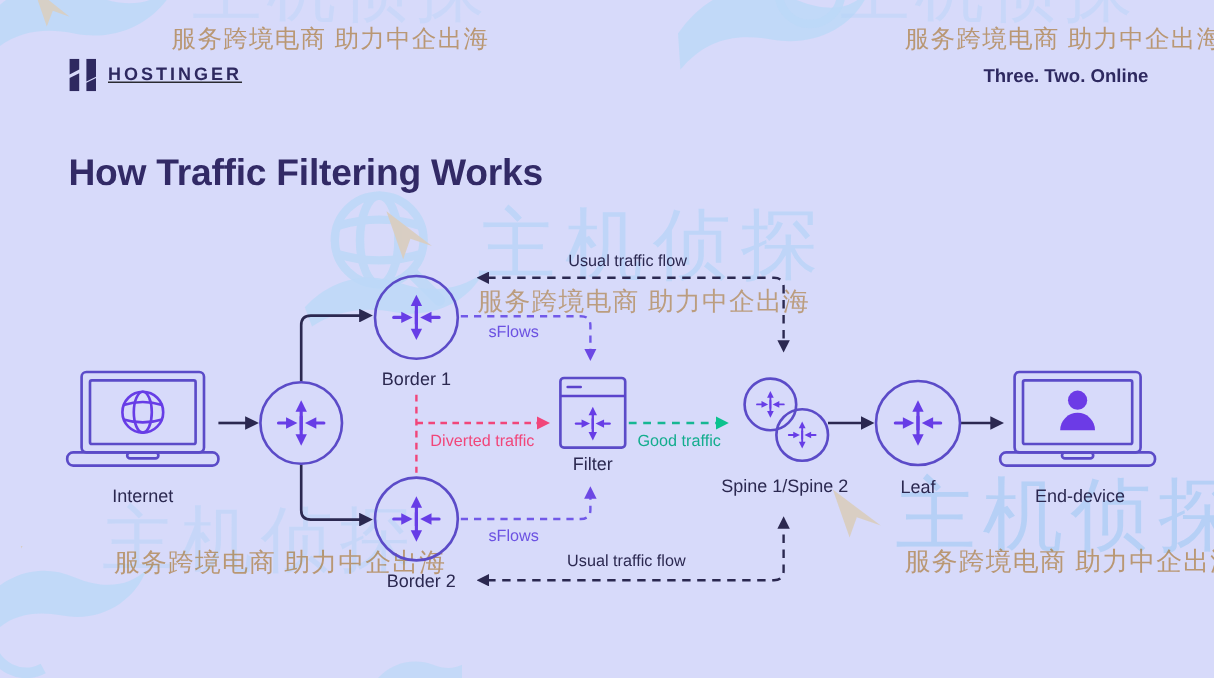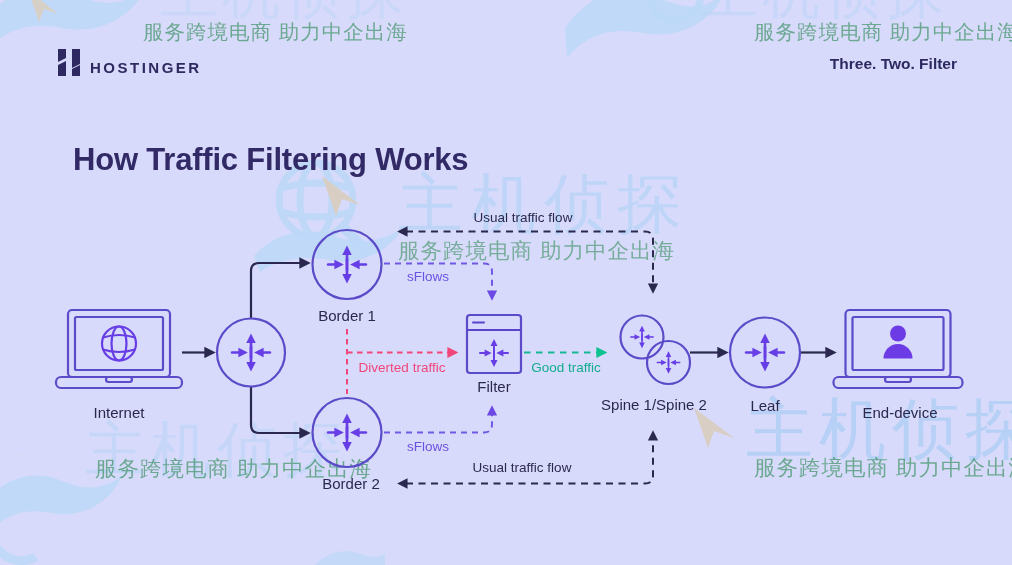--- a/index.html
+++ b/index.html
@@ -8,29 +8,29 @@
     background:#d7dafa;
     font-family:"Liberation Sans",sans-serif;
   }
   
   .wm{position:absolute;inset:0;z-index:1;pointer-events:none;}
   .wm-big{
     position:absolute;font-weight:normal;color:#b7d4f8;white-space:nowrap;
     letter-spacing:4px;font-family:"Liberation Sans",sans-serif;
   }
   .wm-cn{
-    position:absolute;color:#15803d;opacity:.55;white-space:nowrap;
+    position:absolute;color:#a16207;opacity:.55;white-space:nowrap;
     font-size:21px;letter-spacing:1px;
   }
   
-  .logo{position:absolute;left:57px;top:49px;display:flex;align-items:flex-end;gap:9px;z-index:3;}
+  .logo{position:absolute;left:57px;top:49px;display:flex;align-items:center;gap:9px;z-index:3;text-decoration:underline;}
   .logo-text{font-size:15px;font-weight:bold;letter-spacing:2.5px;color:#2e2960;}
   .tagline{position:absolute;right:55px;top:55px;font-size:15.5px;font-weight:bold;color:#2e2960;z-index:3;}
   .title{
-    position:absolute;left:57px;top:126px;margin:16px;z-index:3;
+    position:absolute;left:57px;top:126px;margin:0;z-index:3;
     font-size:31px;font-weight:bold;letter-spacing:-0.2px;color:#322a66;
   }
   
   .diagram{position:absolute;inset:0;z-index:2;}
   .node-outline{fill:none;stroke:#5b4bc8;stroke-width:2.2;}
   .solid{fill:none;stroke:#2b2850;stroke-width:2.2;}
   .dashD{fill:none;stroke:#2b2850;stroke-width:2;stroke-dasharray:7 5.5;}
   .dashP{fill:none;stroke:#7159e8;stroke-width:2;stroke-dasharray:6 5;}
   .dashR{fill:none;stroke:#f1467a;stroke-width:2;stroke-dasharray:5.5 4.5;}
   .dashG{fill:none;stroke:#16b793;stroke-width:2;stroke-dasharray:6.5 5.5;}
@@ -100,21 +100,21 @@
     <svg width="24" height="27" viewBox="0 0 24 27">
       <g fill="#2e2960">
         <path d="M1,0 h8 v9 l-8,4 Z"></path>
         <path d="M1,16 l8,-4 v15 h-8 Z"></path>
         <path d="M15,0 h8 v15 l-8,4 Z"></path>
         <path d="M15,20 l8,-4 v11 h-8 Z"></path>
       </g>
     </svg>
     <span class="logo-text">HOSTINGER</span>
   </div>
-  <div class="tagline">Three. Two. Filter</div>
+  <div class="tagline">Three. Two. Online</div>
 
   <h1 class="title">How Traffic Filtering Works</h1>
 
   <svg class="diagram" width="1012" height="565" viewBox="0 0 1012 565">
     <defs>
       <marker id="mDark" viewBox="0 0 10 10" refX="1.5" refY="5" markerWidth="5.2" markerHeight="5.2" orient="auto-start-reverse">
         <path d="M0,0 L10,5 L0,10 Z" fill="#2b2850"></path>
       </marker>
       <marker id="mPurple" viewBox="0 0 10 10" refX="1.5" refY="5" markerWidth="5.2" markerHeight="5.2" orient="auto-start-reverse">
         <path d="M0,0 L10,5 L0,10 Z" fill="#6c48e4"></path>

